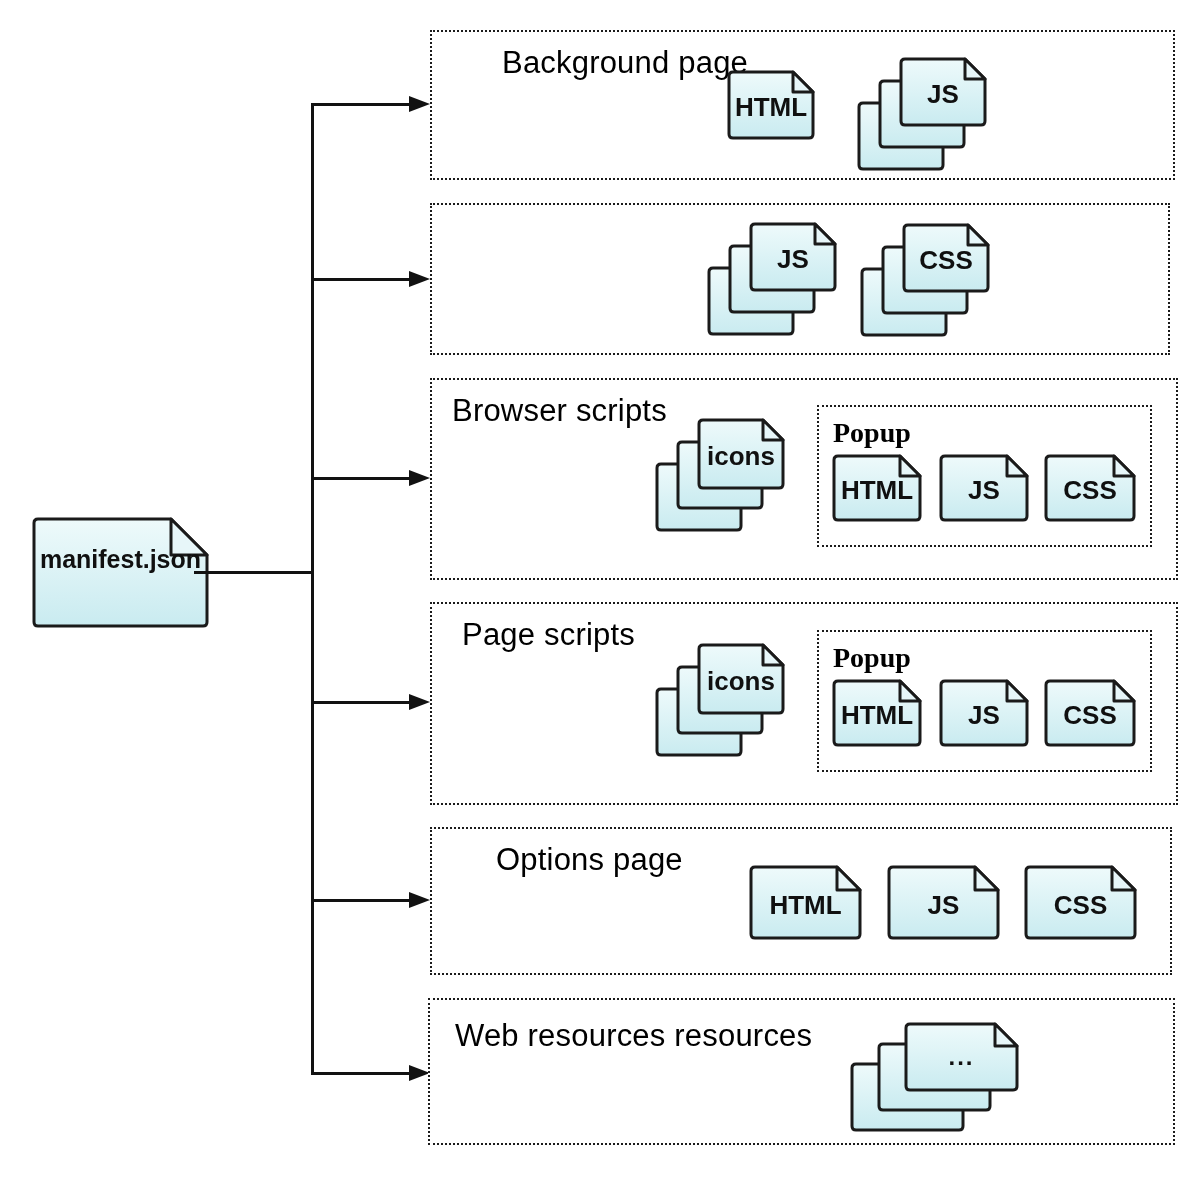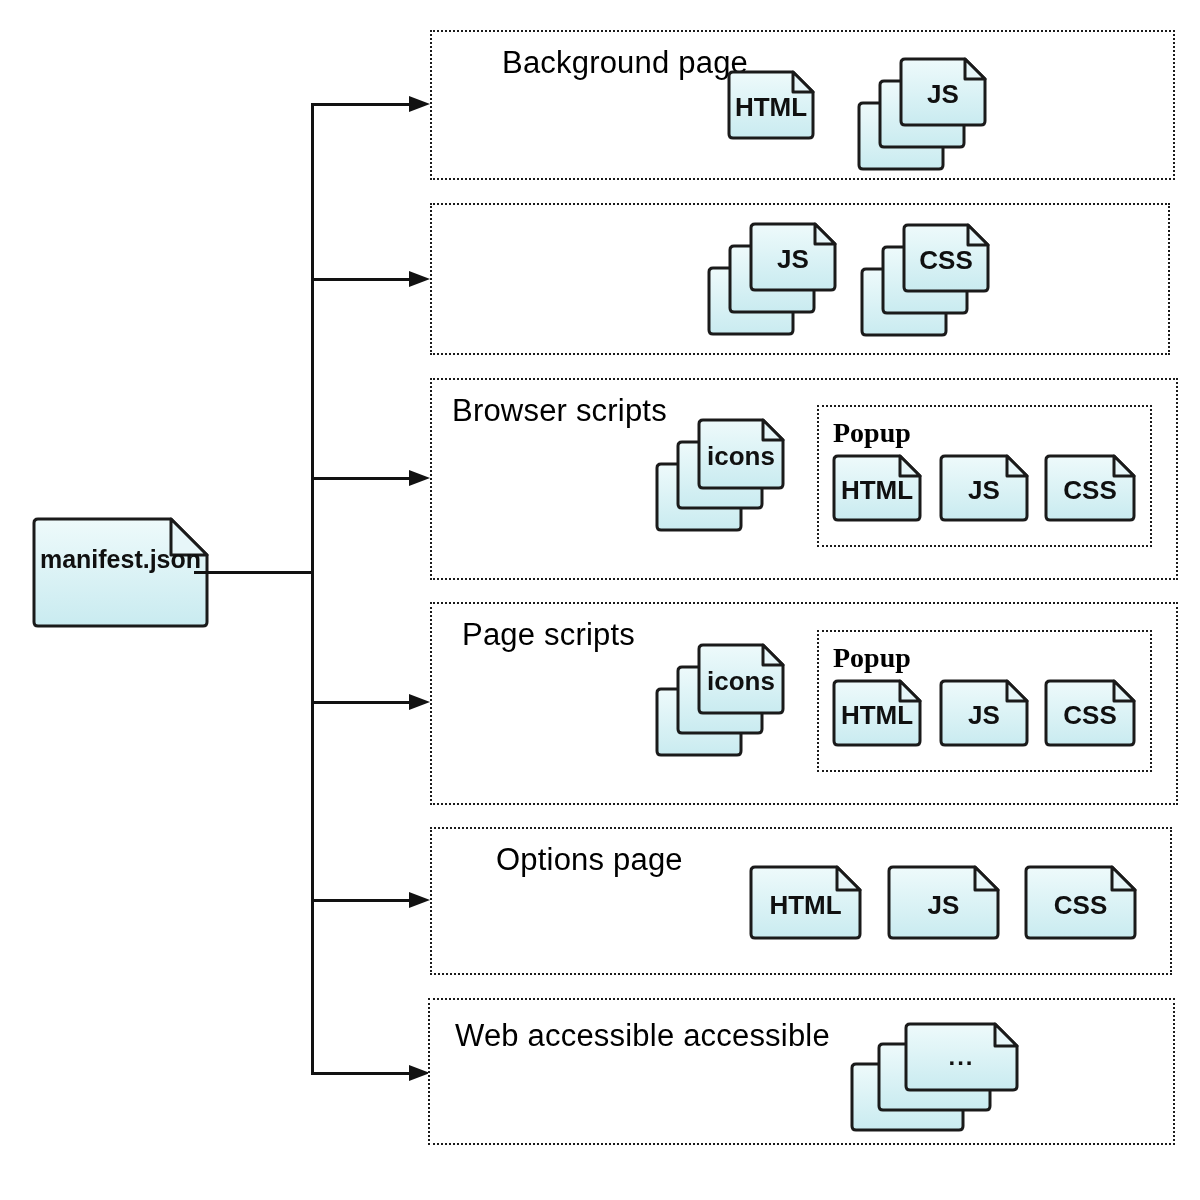--- a/index.html
+++ b/index.html
@@ -415,21 +415,21 @@
             </linearGradient>
           </defs>
           <path d="M 6 2 L 88 2 L 111 25 L 111 69 Q 111 73 107 73 L 6 73 Q 2 73 2 69 L 2 6 Q 2 2 6 2 Z" fill="url(#g25)" stroke="#1a1a1a" stroke-width="3" stroke-linejoin="round"></path>
           <path d="M 88 2 L 111 25 L 88 25 Z" fill="#e7f6f9" stroke="#1a1a1a" stroke-width="3" stroke-linejoin="round"></path>
         </svg>
       <span class="doc-label">CSS</span>
     </div>
   </div>
 
   <div class="section" style="left:428px; top:998px; width:747px; height:147px;">
-    <div class="section-title" style="left:25px; top:19px;">Web accessible accessible</div>
+    <div class="section-title" style="left:25px; top:19px;">Web resources resources</div>
     <div class="stack" style="left:420px; top:22px; width:170px; height:110px;">
       <div class="doc" style="left:0;  top:40px; width:115px; height:70px; z-index:1;">
           <svg width="115" height="70" class="doc-svg">
             <defs>
               <linearGradient id="g26" x1="0" y1="0" x2="0" y2="1">
                 <stop offset="0" stop-color="#eefafb"></stop>
                 <stop offset="1" stop-color="#c9ebf0"></stop>
               </linearGradient>
             </defs>
             <path d="M 6 2 L 109 2 Q 113 2 113 6 L 113 64 Q 113 68 109 68 L 6 68 Q 2 68 2 64 L 2 6 Q 2 2 6 2 Z" fill="url(#g26)" stroke="#1a1a1a" stroke-width="3" stroke-linejoin="round"></path>

